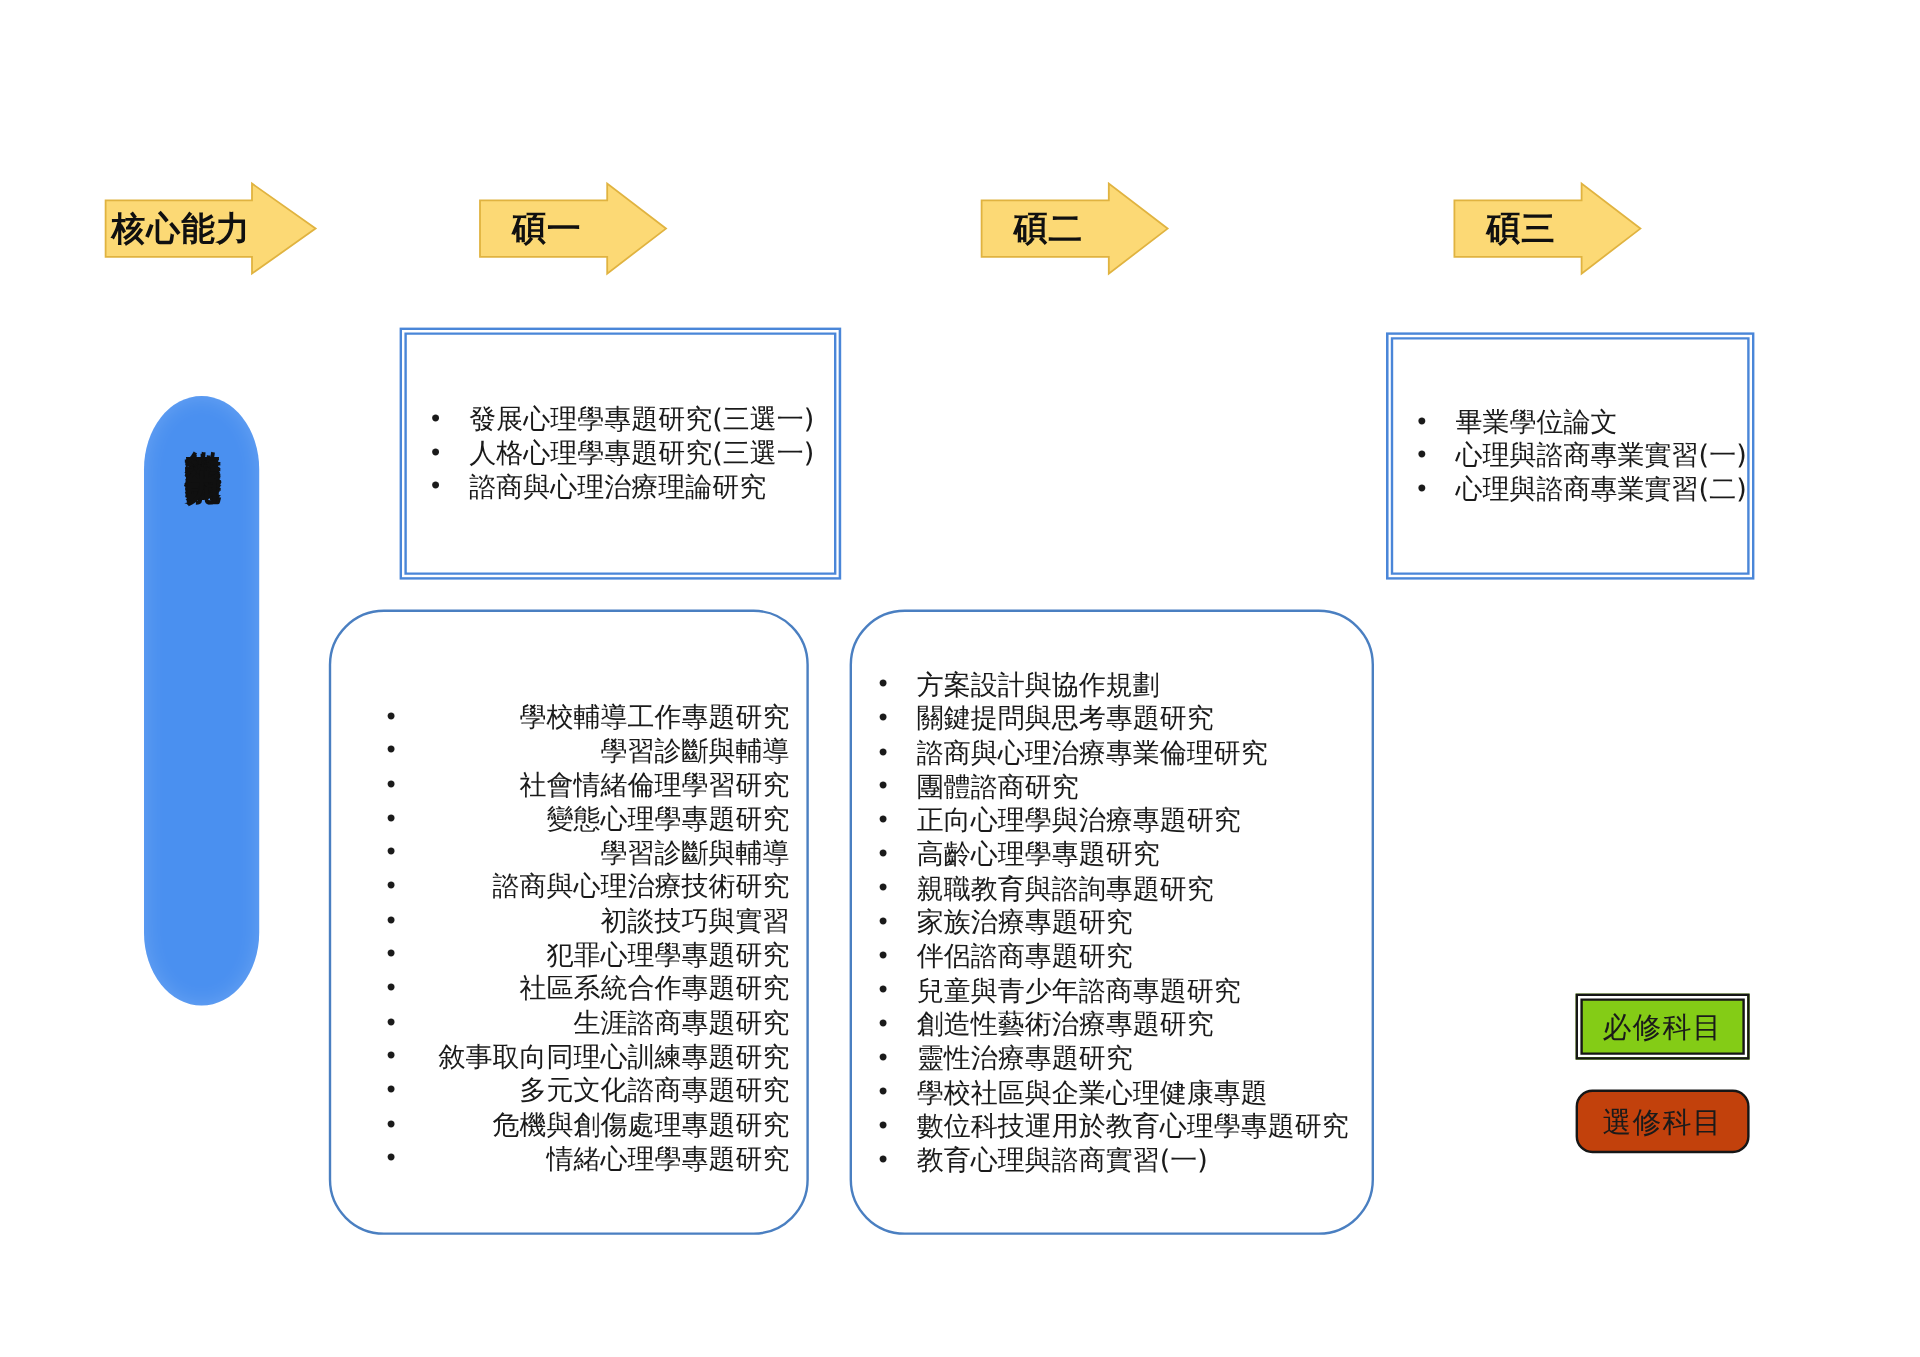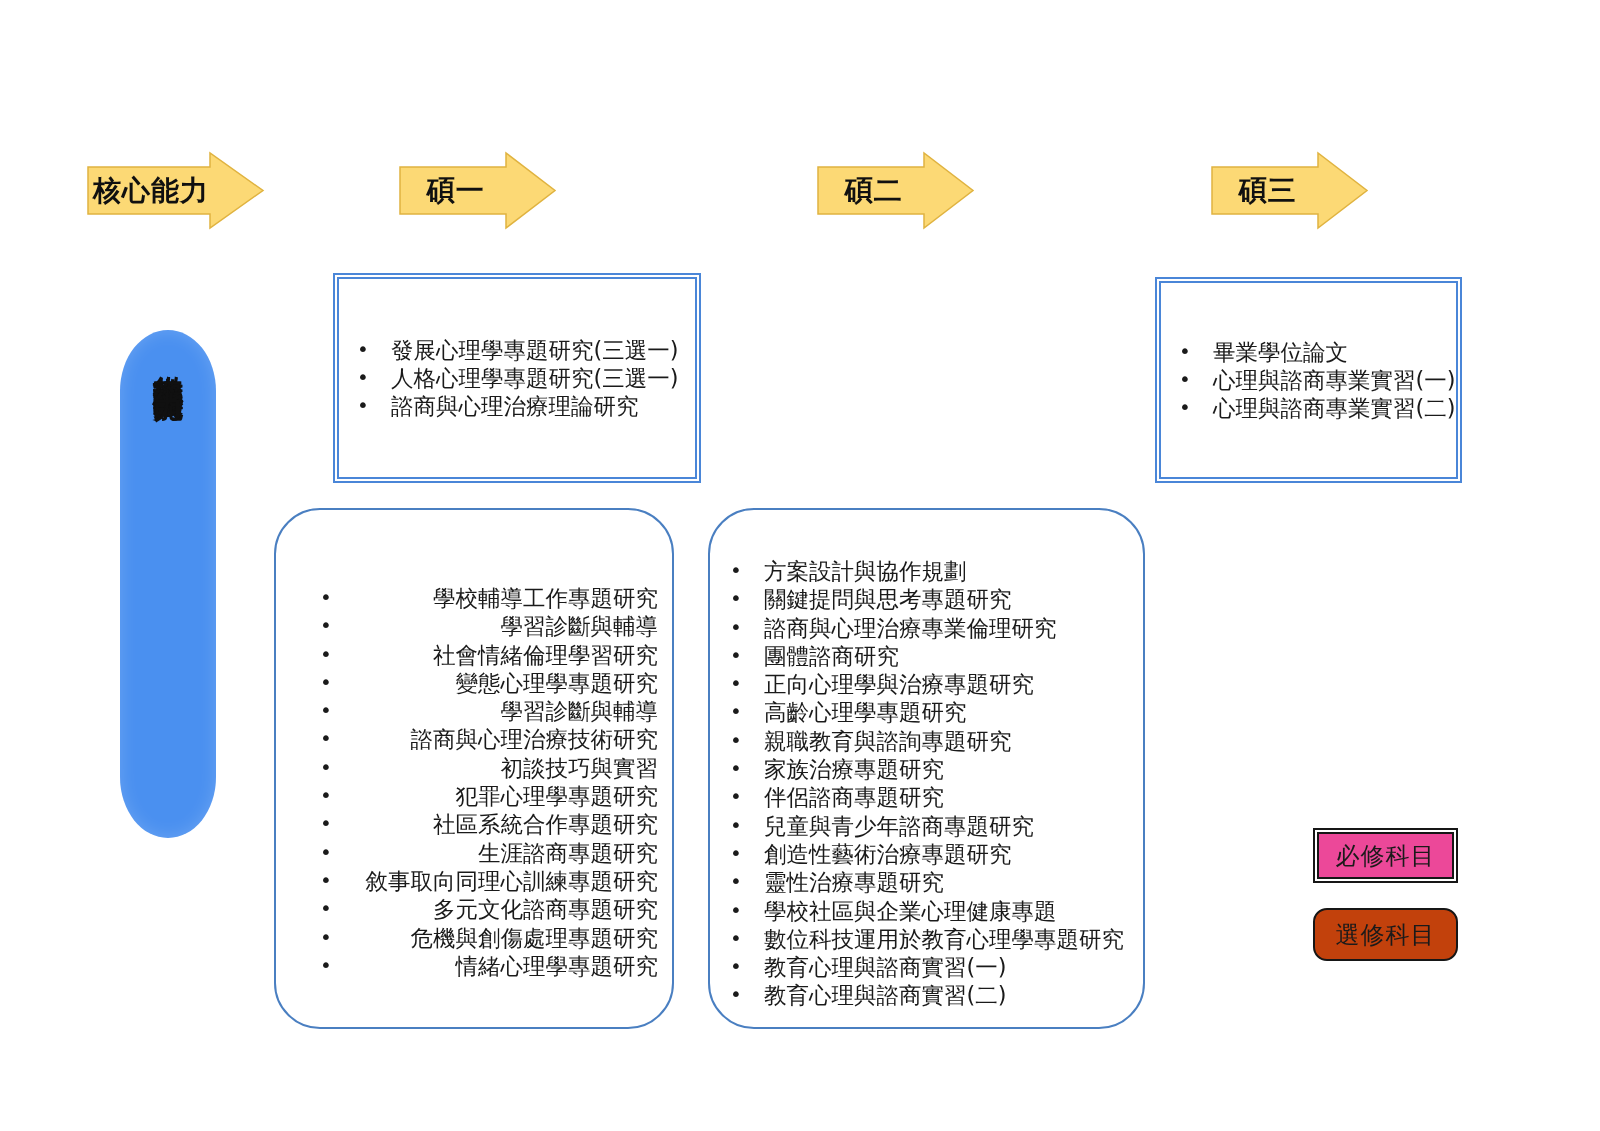--- a/index.html
+++ b/index.html
@@ -109,21 +109,21 @@
     position: absolute;
     left: 22px;
     top: -1px;
     font-size: 20px;
     color: #1a1a1a;
   }
 
   
   .legend-required {
     position: absolute;
-    background: #ec4899;
+    background: #84cc16;
     border: 2px solid #161616;
     box-shadow: 0 0 0 2px #ffffff inset, 0 0 0 4px #161616 inset;
     box-sizing: border-box;
     display: flex;
     align-items: center;
     justify-content: center;
   }
   .legend-elective {
     position: absolute;
     background: #c2410c;
@@ -223,21 +223,20 @@
       <li>高齡心理學專題研究</li>
       <li>親職教育與諮詢專題研究</li>
       <li>家族治療專題研究</li>
       <li>伴侶諮商專題研究</li>
       <li>兒童與青少年諮商專題研究</li>
       <li>創造性藝術治療專題研究</li>
       <li>靈性治療專題研究</li>
       <li>學校社區與企業心理健康專題</li>
       <li>數位科技運用於教育心理學專題研究</li>
       <li>教育心理與諮商實習(一)</li>
-      <li>教育心理與諮商實習(二)</li>
     </ul>
   </div>
 
   <div class="legend-required" style="left:1313px; top:828px; width:145px; height:55px;">
     <span class="legend-label">必修科目</span>
   </div>
 
   <div class="legend-elective" style="left:1313px; top:908px; width:145px; height:53px;">
     <span class="legend-label">選修科目</span>
   </div>

